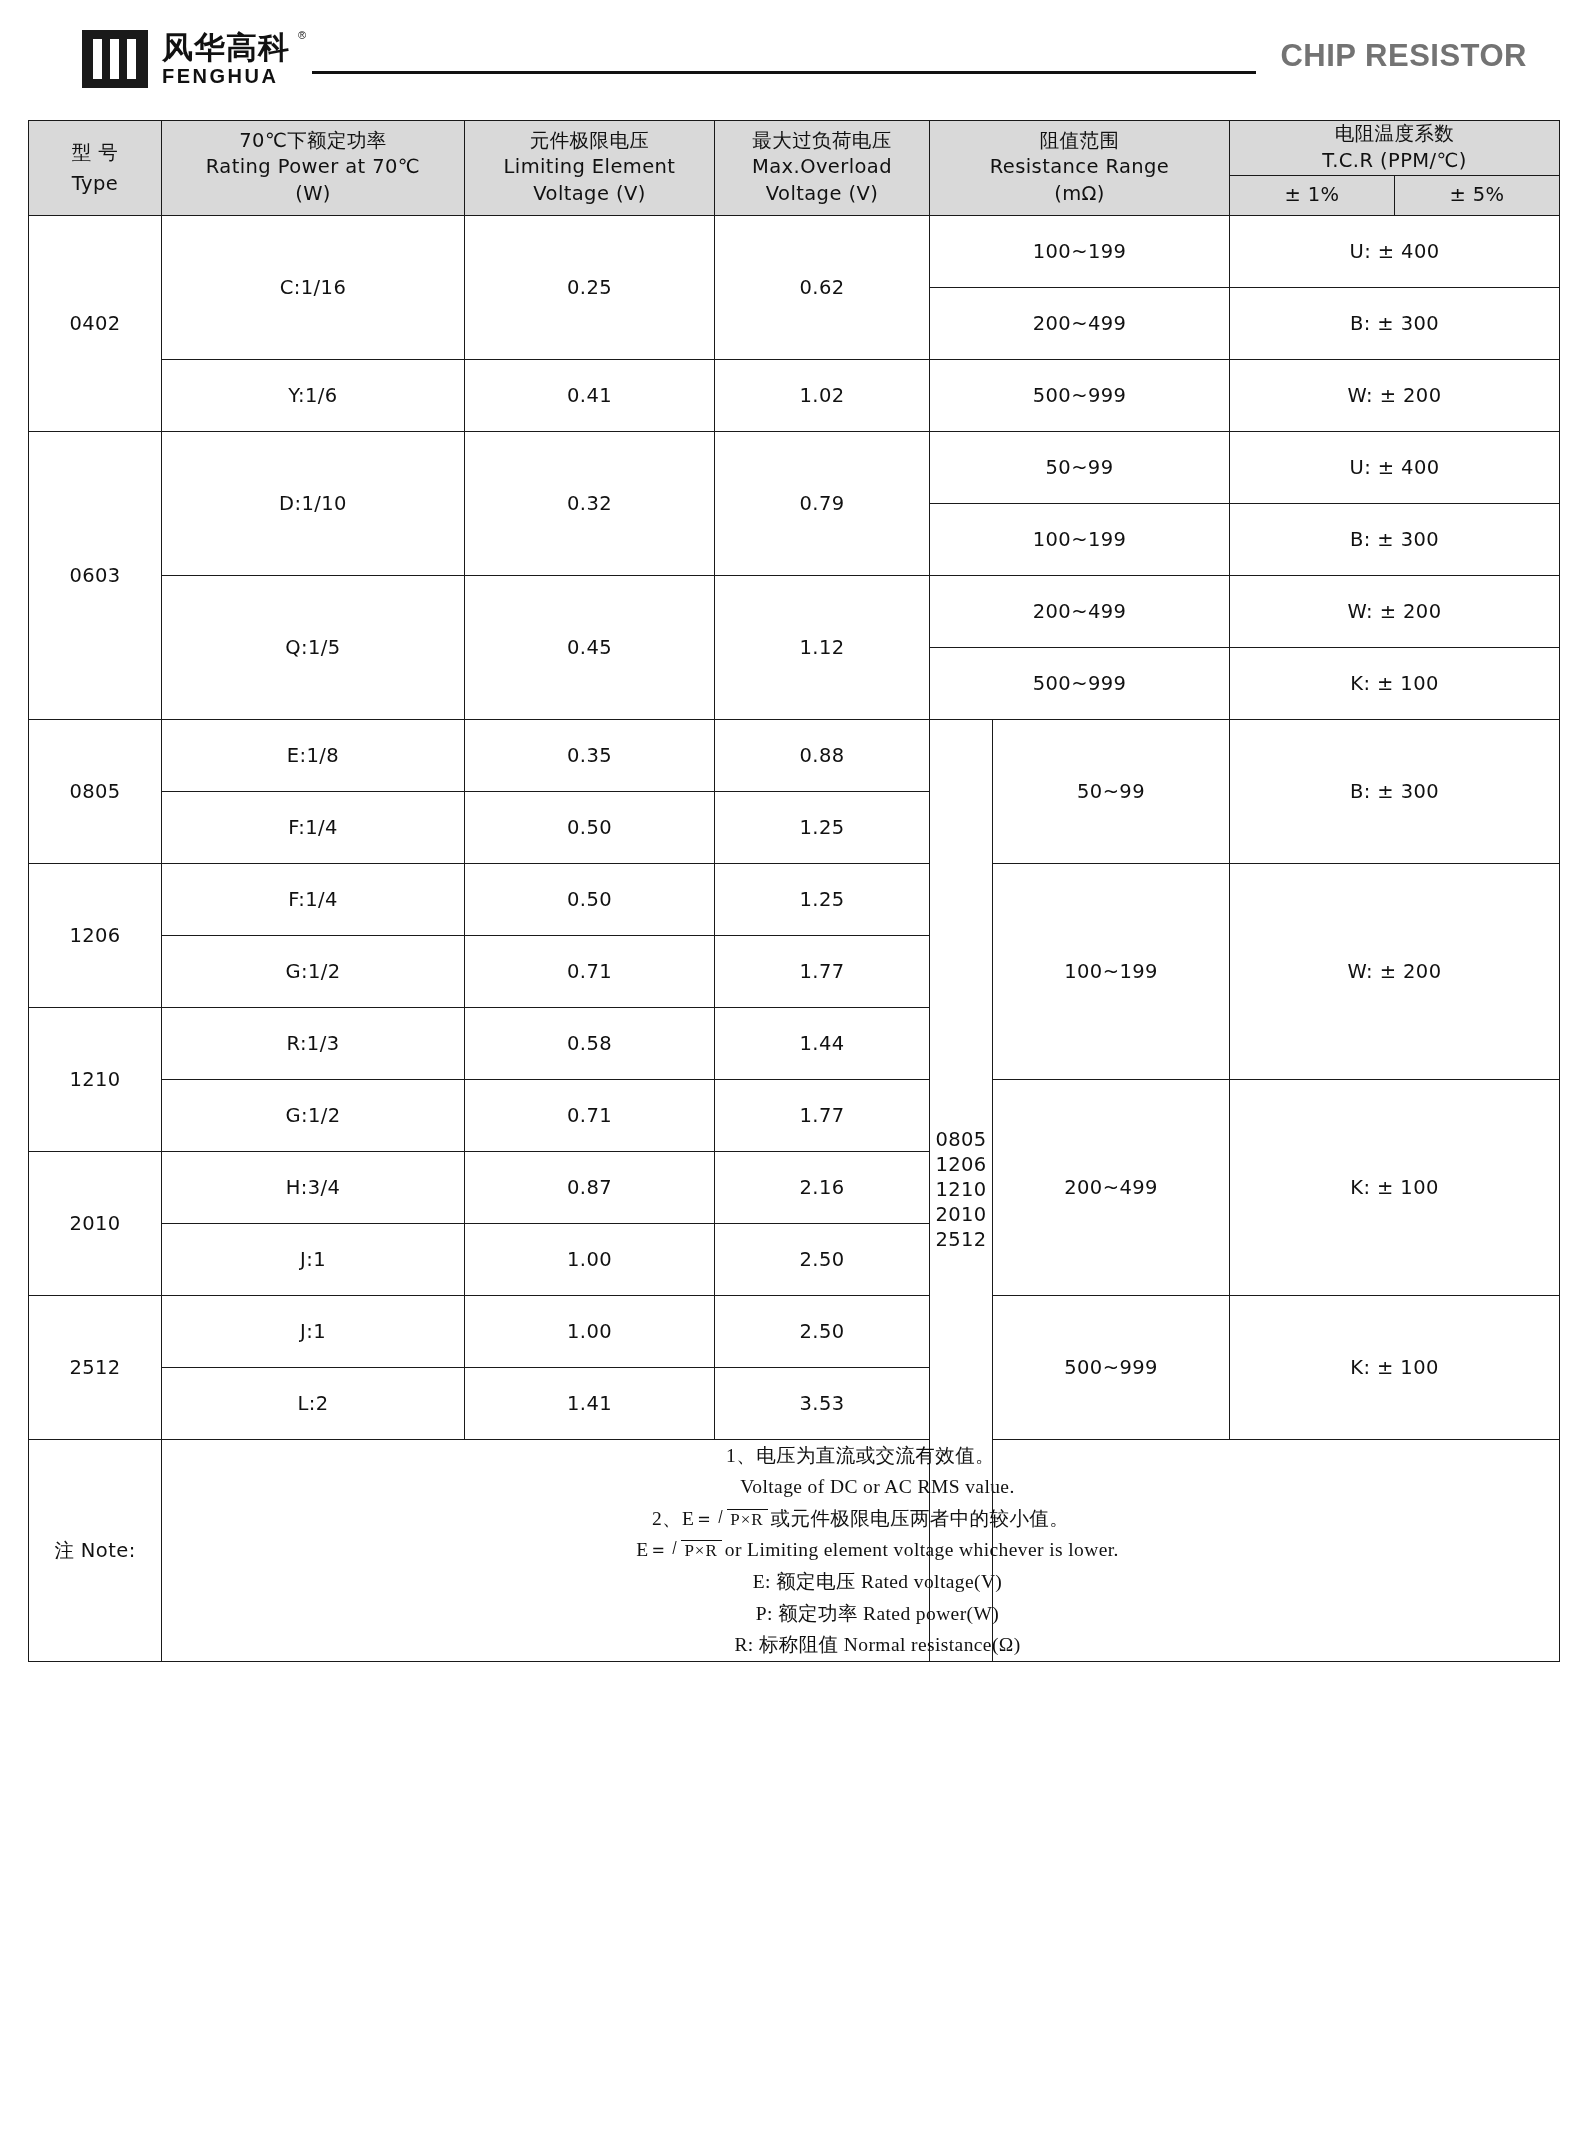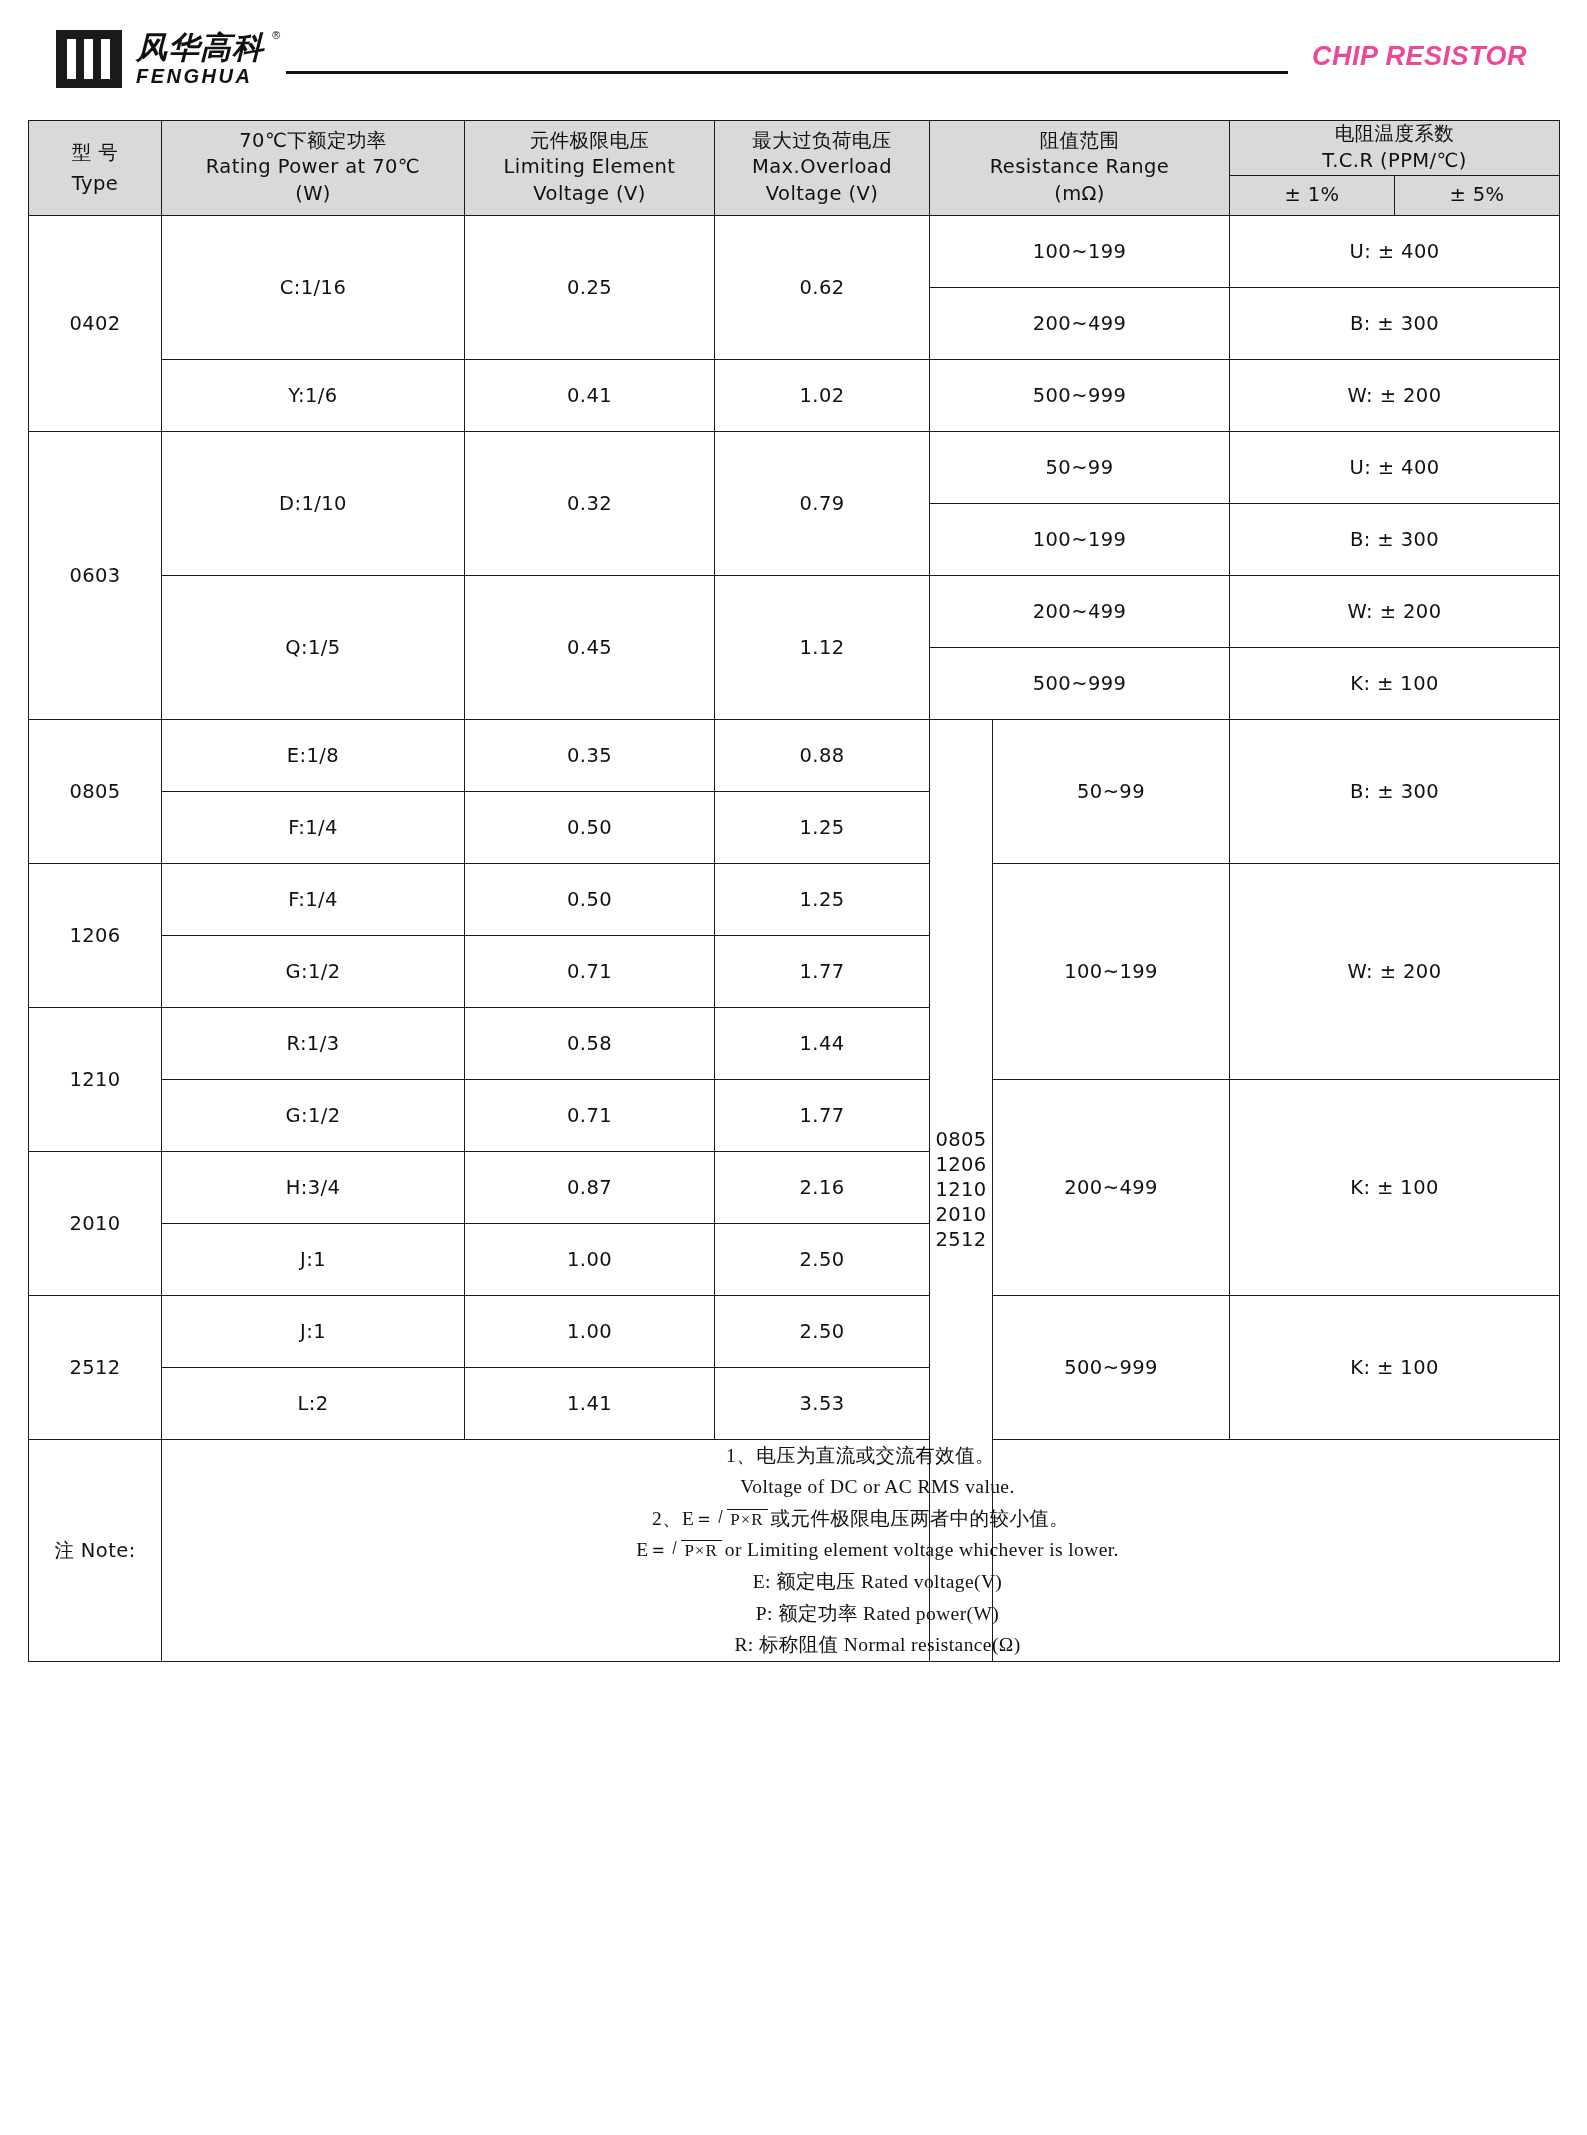--- a/index.html
+++ b/index.html
@@ -19,24 +19,23 @@
     width: 1587px;
     min-height: 2135px;
     box-sizing: border-box;
     padding: 0;
   }
 
   
   .header {
     display: flex;
     align-items: center;
-    padding: 26px 60px 0 56px;
+    padding: 26px 60px 0 82px;
     height: 92px;
     box-sizing: border-box;
-    font-style: italic;
   }
   .logo-block {
     display: flex;
     align-items: center;
     flex: 0 0 auto;
   }
   .logo-mark {
     position: relative;
     width: 66px;
     height: 58px;
@@ -95,24 +94,24 @@
   .header-rule {
     flex: 1 1 auto;
     height: 0;
     border-bottom: 3px solid #111;
     margin: 0 24px 4px 22px;
     align-self: flex-end;
     margin-bottom: 18px;
   }
   .header-title {
     flex: 0 0 auto;
-    font-size: 27px;
+    font-size: 31px;
     font-weight: bold;
     letter-spacing: 0.5px;
-    color: #ec4899;
+    color: #737373;
     padding-bottom: 6px;
     text-align: right;
   }
 
   
   .section-title {
     display: flex;
     align-items: center;
     padding: 52px 0 0 26px;
     font-size: 25px;

